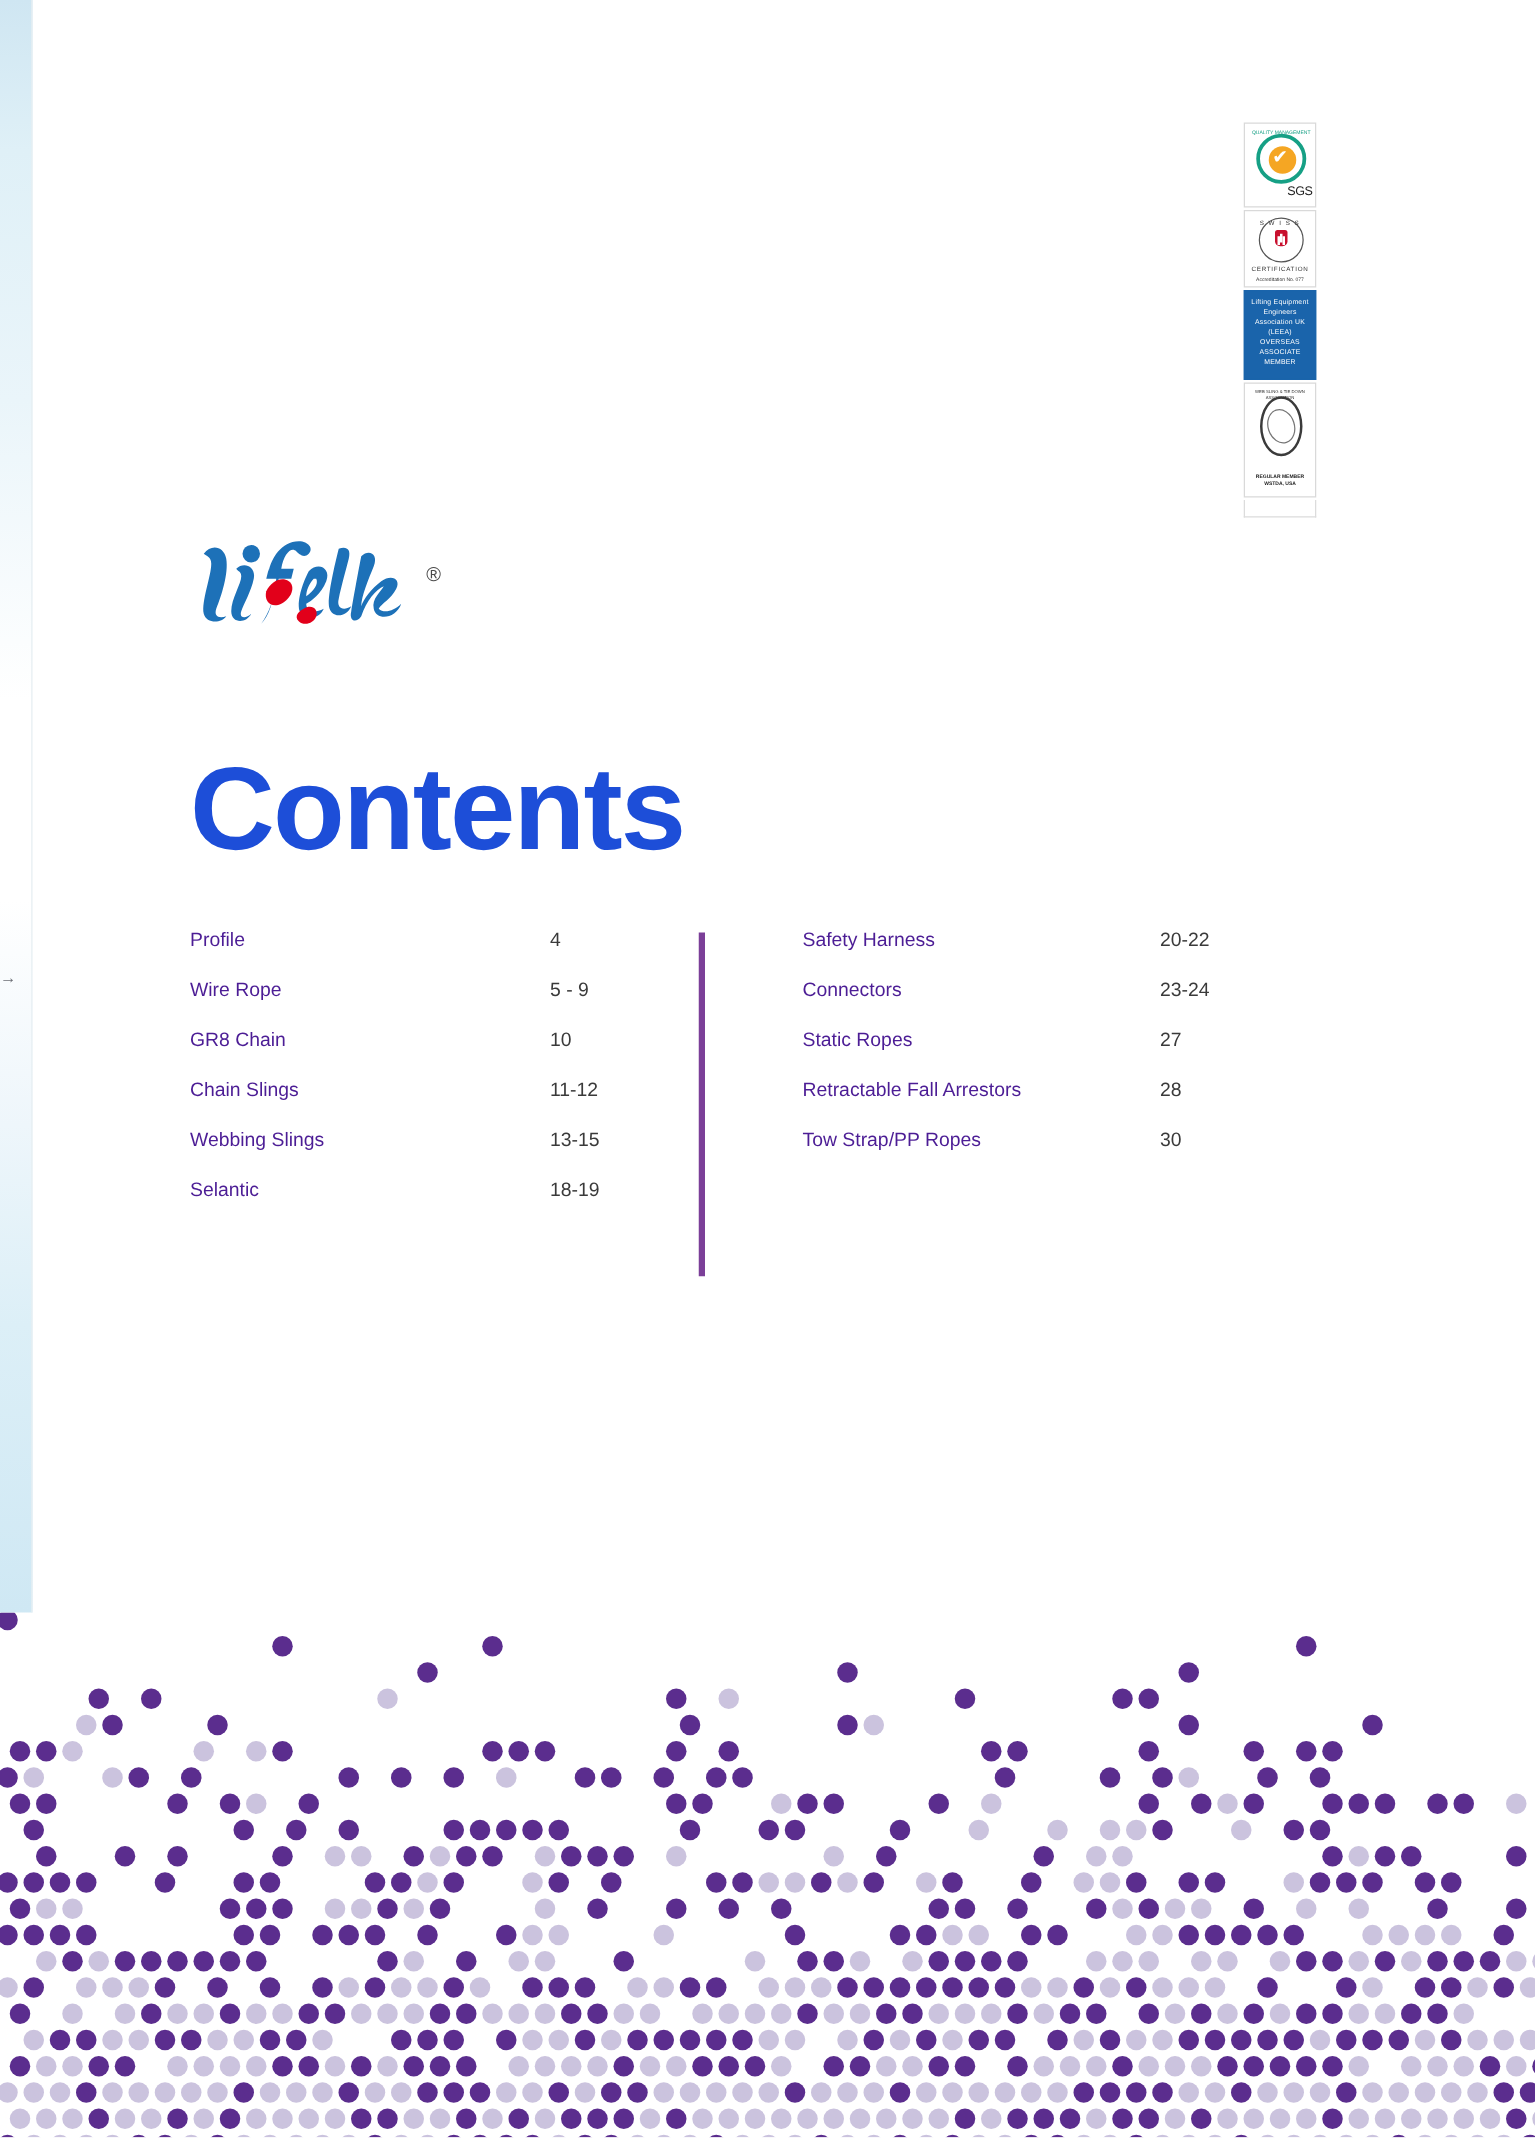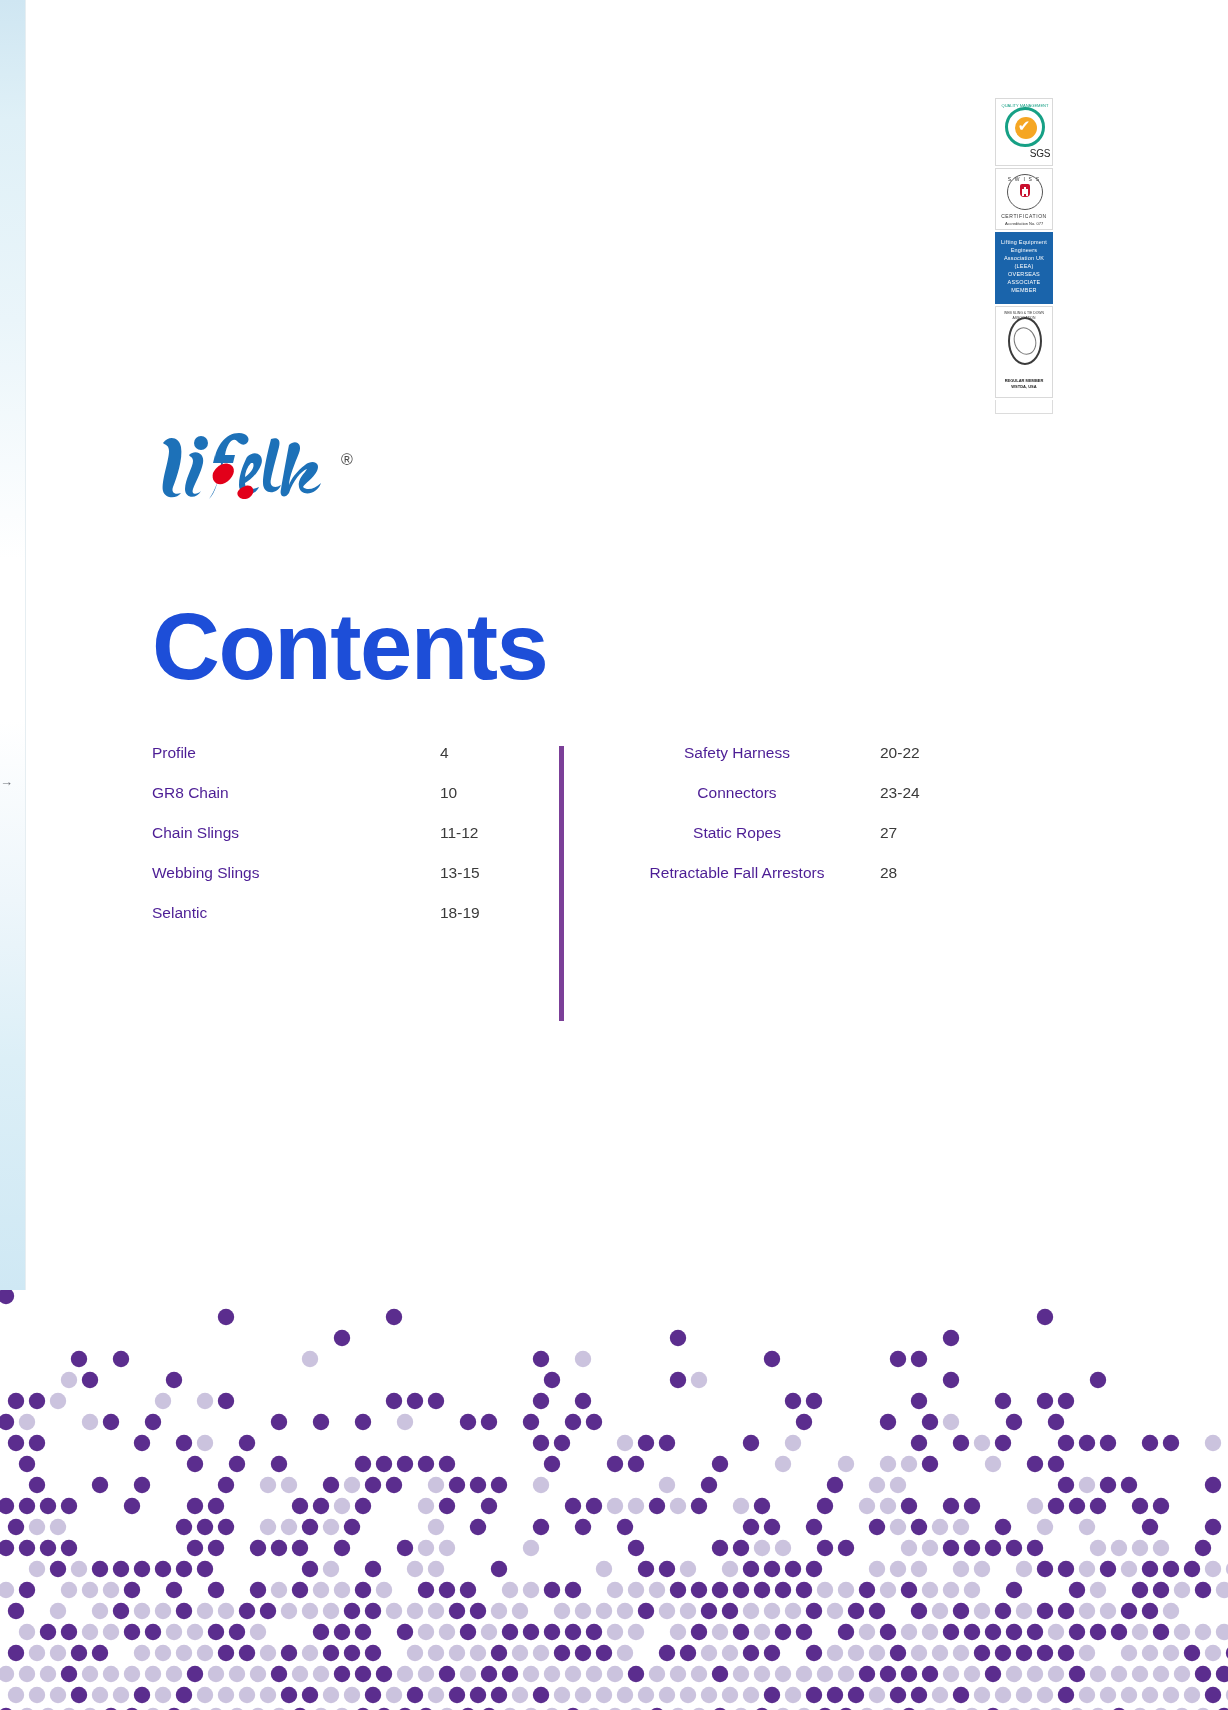--- a/index.html
+++ b/index.html
@@ -248,23 +248,22 @@
     top: 744px;
     width: 850px;
     display: flex;
     gap: 0;
   }
   .toc-col {
     width: 408px;
     position: relative;
   }
   .toc-col.right {
-    padding-left: 34px;
+    padding-left: 82px;
     width: 346px;
-    text-align: center;
   }
   .toc-divider {
     position: absolute;
     left: 407px;
     top: 2px;
     width: 5px;
     height: 275px;
     background: #7b3f98;
   }
   .toc-row {
@@ -367,20 +366,24 @@
   <div class="contents-title">Contents</div>
 
   <div class="toc">
 
     <div class="toc-col">
       <div class="toc-row">
         <div class="toc-label">Profile</div>
         <div class="toc-page">4</div>
       </div>
       <div class="toc-row">
+        <div class="toc-label">Wire Rope</div>
+        <div class="toc-page">5 - 9</div>
+      </div>
+      <div class="toc-row">
         <div class="toc-label">GR8 Chain</div>
         <div class="toc-page">10</div>
       </div>
       <div class="toc-row">
         <div class="toc-label">Chain Slings</div>
         <div class="toc-page">11-12</div>
       </div>
       <div class="toc-row">
         <div class="toc-label">Webbing Slings</div>
         <div class="toc-page">13-15</div>
@@ -402,20 +405,24 @@
         <div class="toc-label">Connectors</div>
         <div class="toc-page">23-24</div>
       </div>
       <div class="toc-row">
         <div class="toc-label">Static Ropes</div>
         <div class="toc-page">27</div>
       </div>
       <div class="toc-row">
         <div class="toc-label">Retractable Fall Arrestors</div>
         <div class="toc-page">28</div>
+      </div>
+      <div class="toc-row">
+        <div class="toc-label">Tow Strap/PP Ropes</div>
+        <div class="toc-page">30</div>
       </div>
     </div>
   </div>
 
   <div class="dots">
     <svg id="dot-svg" width="1228" height="420" viewBox="0 0 1228 420" xmlns="http://www.w3.org/2000/svg">
         <circle cx="6.0" cy="6.0" r="8.2" fill="#5b2d8e"></circle>
         <circle cx="226.0" cy="27.0" r="8.2" fill="#5b2d8e"></circle>
         <circle cx="394.0" cy="27.0" r="8.2" fill="#5b2d8e"></circle>
         <circle cx="1045.0" cy="27.0" r="8.2" fill="#5b2d8e"></circle>

